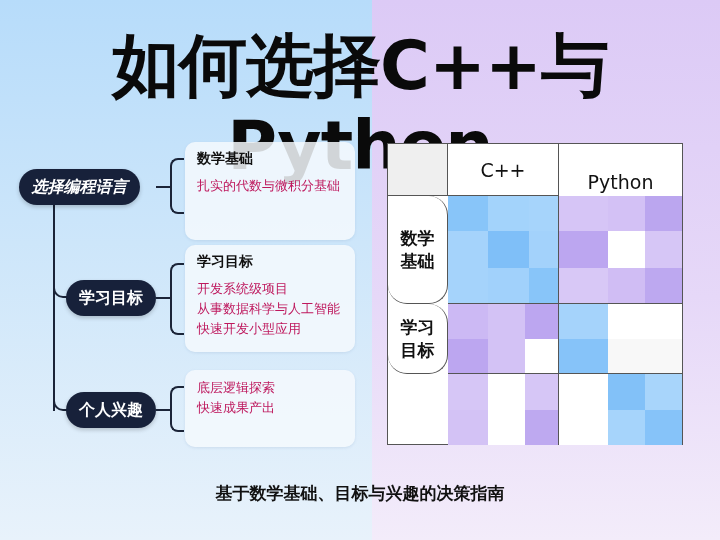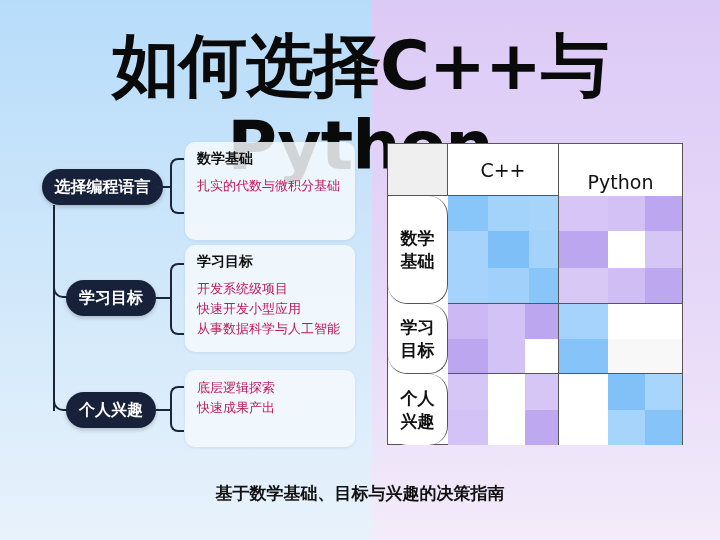--- a/index.html
+++ b/index.html
@@ -73,21 +73,21 @@
 
 <div class="bg-left"></div>
 <div class="bg-right"></div>
 
 <h1 class="title">如何选择C++与Python</h1>
 
 <div class="trunk"></div>
 <div class="elbow" style="top:284px;"></div>
 <div class="elbow" style="top:397px;"></div>
 
-<div class="node" style="left:42px; top:169px; width:121px;">
+<div class="node" style="left:19px; top:169px; width:121px;font-style:italic;">
   <span>选择编程语言</span>
 </div>
 <div class="stub" style="left:156px; top:186px;"></div>
 <div class="brace" style="left:170px; top:158px; height:56px;"></div>
 
 <div class="node" style="left:66px; top:280px; width:90px;">
   <span>学习目标</span>
 </div>
 <div class="stub" style="left:156px; top:297px;"></div>
 <div class="brace" style="left:170px; top:263px; height:72px;"></div>
@@ -99,22 +99,22 @@
 <div class="brace" style="left:170px; top:386px; height:46px;"></div>
 
 <div class="card" style="top:142px; height:98px;">
   <div class="card-title">数学基础</div>
   <div class="card-line">扎实的代数与微积分基础</div>
 </div>
 
 <div class="card" style="top:245px; height:107px;">
   <div class="card-title">学习目标</div>
   <div class="card-line">开发系统级项目</div>
+  <div class="card-line">从事数据科学与人工智能</div>
   <div class="card-line">快速开发小型应用</div>
-  <div class="card-line">从事数据科学与人工智能</div>
 </div>
 
 <div class="card" style="top:370px; height:77px; padding-top:8px;">
   <div class="card-line">底层逻辑探索</div>
   <div class="card-line">快速成果产出</div>
 </div>
 
 <div class="table">
 
   <div class="cell corner" style="left:0; top:0; width:60px; height:52px;"></div>
@@ -168,26 +168,20 @@
     <div class="sw" style="background:#d3c2f5"></div>
     <div class="sw" style="background:#ffffff"></div>
   </div>
   <div class="cell grid" style="left:171px; top:160px; width:123px; height:70px; border-right:none; grid-template-columns:40% 60%; grid-template-rows:50% 50%;">
     <div class="sw" style="background:#a5d3fb"></div>
     <div class="sw" style="background:#ffffff"></div>
     <div class="sw" style="background:#86c3f9"></div>
     <div class="sw" style="background:#f8f8f8"></div>
   </div>
 
-  <div class="cell rowlabel" style="left:0; top:230px; width:60px; height:71px; border-bottom:none;">
-    <div>
-        <div>个人</div>
-        <div>兴趣</div>
-      </div>
-  </div>
   <div class="cell grid" style="left:60px; top:230px; width:111px; height:71px; border-bottom:none; grid-template-columns:36% 34% 30%; grid-template-rows:50% 50%;">
     <div class="sw" style="background:#d6c6f6"></div>
     <div class="sw" style="background:#ffffff"></div>
     <div class="sw" style="background:#d6c6f6"></div>
     <div class="sw" style="background:#d3c2f5"></div>
     <div class="sw" style="background:#ffffff"></div>
     <div class="sw" style="background:#bea9f0"></div>
   </div>
   <div class="cell grid" style="left:171px; top:230px; width:123px; height:71px; border-right:none; border-bottom:none; grid-template-columns:40% 30% 30%; grid-template-rows:50% 50%;">
     <div class="sw" style="background:#ffffff"></div>

